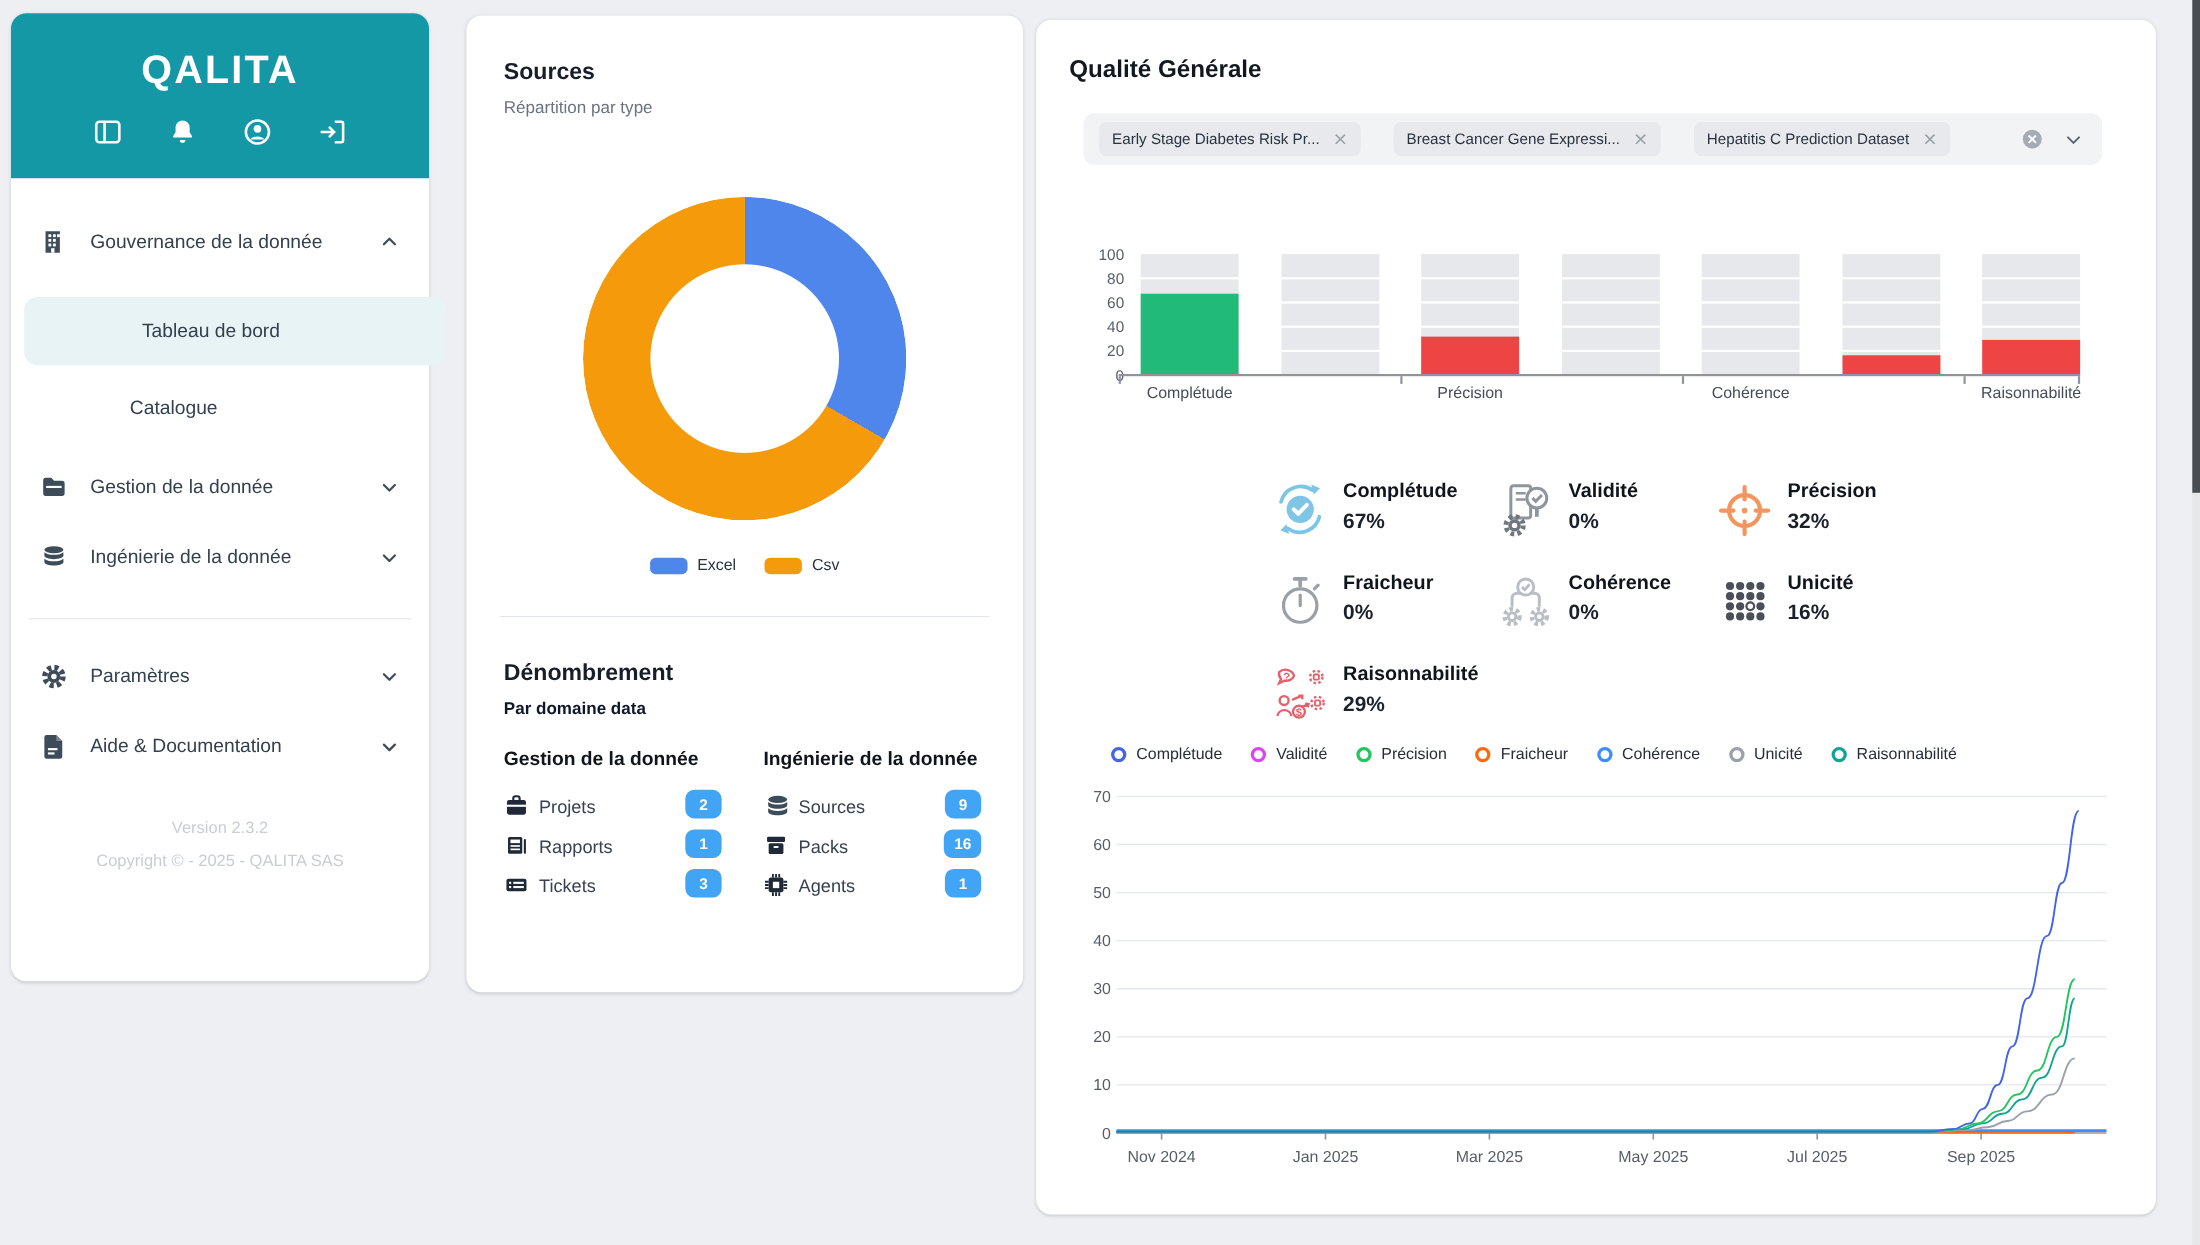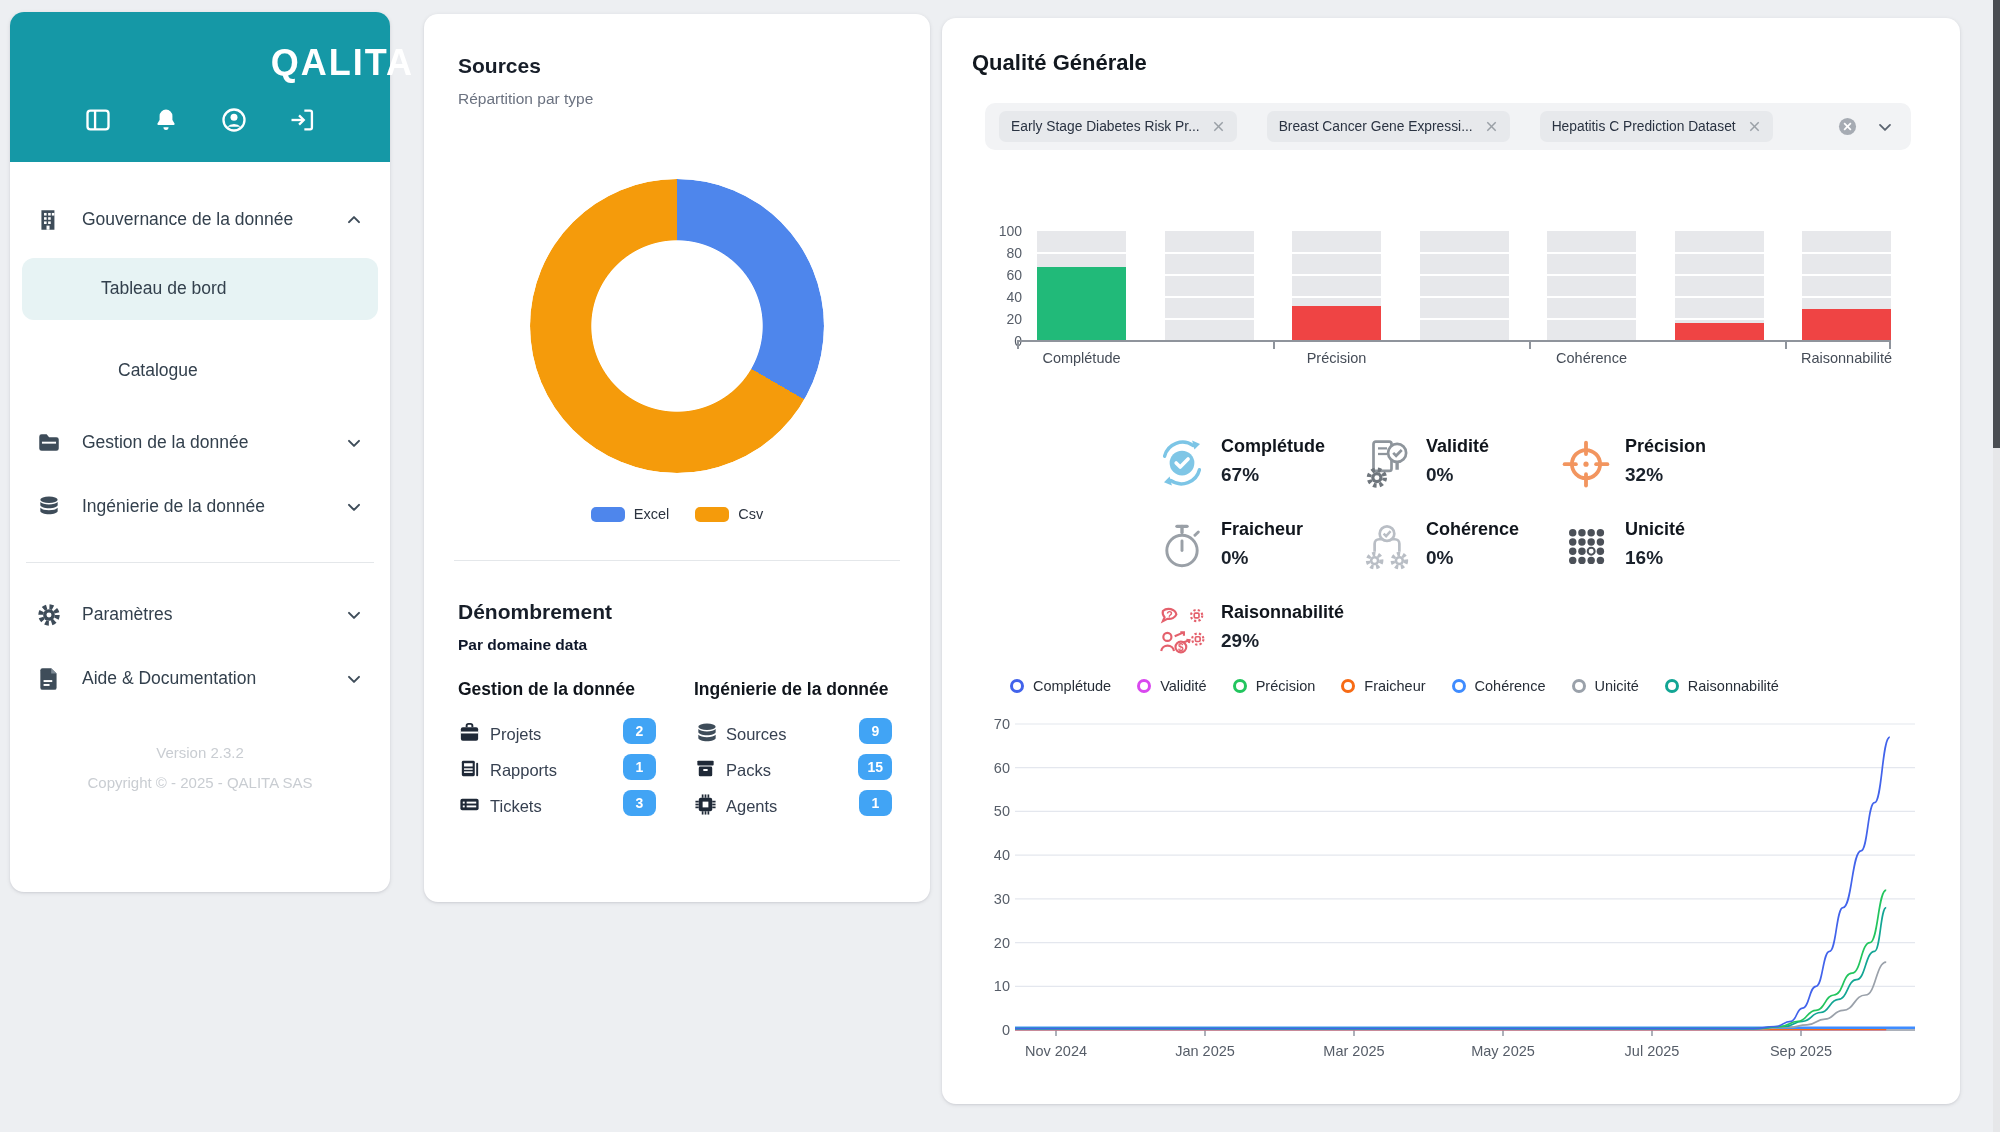--- a/index.html
+++ b/index.html
@@ -4,22 +4,22 @@
 <style>
   html,body{margin:0;padding:0;background:#e9ebee;}
   .page{position:relative;width:2000px;height:1132px;background:#edeff2;overflow:hidden;
         font-family:"Liberation Sans",sans-serif;color:#222;}
   .card{position:absolute;background:#fff;border-radius:14px;
         box-shadow:0 1px 4px rgba(15,23,42,.10),0 1px 2px rgba(15,23,42,.06);}
   
   .sidebar{left:10px;top:12px;width:380px;height:880px;}
   .sb-header{position:absolute;left:0;top:0;width:100%;height:150px;background:#1598a6;
              border-radius:14px 14px 0 0;}
-  .sb-logo{position:absolute;top:30px;width:100%;text-align:right;color:#fff;
-           font-size:36px;font-weight:800;letter-spacing:2px;padding-left:24px;}
+  .sb-logo{position:absolute;top:30px;width:100%;text-align:center;color:#fff;
+           font-size:36px;font-weight:800;letter-spacing:2px;}
   .sb-icons{position:absolute;top:94px;width:100%;display:flex;justify-content:center;gap:40px;}
   .sb-icons span{width:28px;height:28px;display:inline-block;cursor:pointer;}
   .nav-item{position:absolute;left:0;width:100%;display:flex;align-items:center;
             color:#33404d;font-size:17.5px;cursor:pointer;}
   .nav-item .nicon{position:absolute;left:26px;width:26px;height:26px;}
   .nav-item .nlabel{margin-left:72px;line-height:1.55;width:225px;}
   .nav-item .chev{position:absolute;right:26px;width:20px;height:20px;}
   .nav-active{background:#e7f3f4;border-radius:12px;left:12px !important;width:356px !important;}
   .sb-divider{position:absolute;left:16px;right:16px;height:1px;background:#e4e7ea;}
   .sb-footer{position:absolute;left:0;top:726px;width:100%;text-align:center;color:#c9cdd2;
@@ -121,21 +121,21 @@
                 <rect x="11.2" y="13.3" width="2.4" height="2.4"></rect>
                 <rect x="9.7" y="17.2" width="2.8" height="3.8"></rect>
               </g>
               <rect x="14.6" y="5.5" width="2.4" height="2.4" fill="#fff"></rect>
             </svg></span>
           <span class="nlabel">Gouvernance de la donnée</span>
           <span class="chev"><svg viewBox="0 0 24 24" width="20" height="20" fill="none" stroke="#3e4c59" stroke-width="2.4" stroke-linecap="round" stroke-linejoin="round">
               <polyline points="6,14.5 12,8.5 18,14.5"></polyline>
             </svg></span>
         </div>
-        <div class="nav-item  nav-active" style="top:246px;height:62px;">
+        <div class="nav-item  nav-active" style="top:258px;height:62px;padding-left:28px;">
           <span class="nlabel" style="margin-left:79px;">Tableau de bord</span>
         </div>
         <div class="nav-item " style="top:334px;height:50px;left:0;width:100%;">
           <span class="nlabel" style="margin-left:108px;">Catalogue</span>
         </div>
         <div class="nav-item" style="top:400px;height:62px;left:0;width:100%;">
           <span class="nicon"><svg viewBox="0 0 24 24" width="26" height="26">
               <path d="M3 6.2A2.2 2.2 0 0 1 5.2 4h4.6l2.3 2.6h6.7A2.2 2.2 0 0 1 21 8.8V17a2.2 2.2 0 0 1-2.2 2.2H5.2A2.2 2.2 0 0 1 3 17z" fill="#3e4c59"></path>
               <rect x="5.5" y="10.8" width="13" height="1.8" fill="#fff"></rect>
             </svg></span>
@@ -249,21 +249,21 @@
             <span class="clabel">Sources</span>
             <span class="badge">9</span>
           </div>
           <div class="cc-row">
             <span class="cicon"><svg viewBox="0 0 24 24" width="23" height="23">
                 <rect x="3.5" y="3.8" width="17" height="5" rx="1" fill="#1f2937"></rect>
                 <rect x="5" y="10" width="14" height="10.2" rx="1.5" fill="#1f2937"></rect>
                 <rect x="9.5" y="12.6" width="5" height="2" rx="1" fill="#fff"></rect>
               </svg></span>
             <span class="clabel">Packs</span>
-            <span class="badge">15</span>
+            <span class="badge">16</span>
           </div>
           <div class="cc-row">
             <span class="cicon"><svg viewBox="0 0 24 24" width="23" height="23">
                 <g stroke="#1f2937" stroke-width="1.8">
                   <line x1="9" y1="1.5" x2="9" y2="5"></line>
                   <line x1="12" y1="1.5" x2="12" y2="5"></line>
                   <line x1="15" y1="1.5" x2="15" y2="5"></line>
                   <line x1="9" y1="19" x2="9" y2="22.5"></line>
                   <line x1="12" y1="19" x2="12" y2="22.5"></line>
                   <line x1="15" y1="19" x2="15" y2="22.5"></line>

